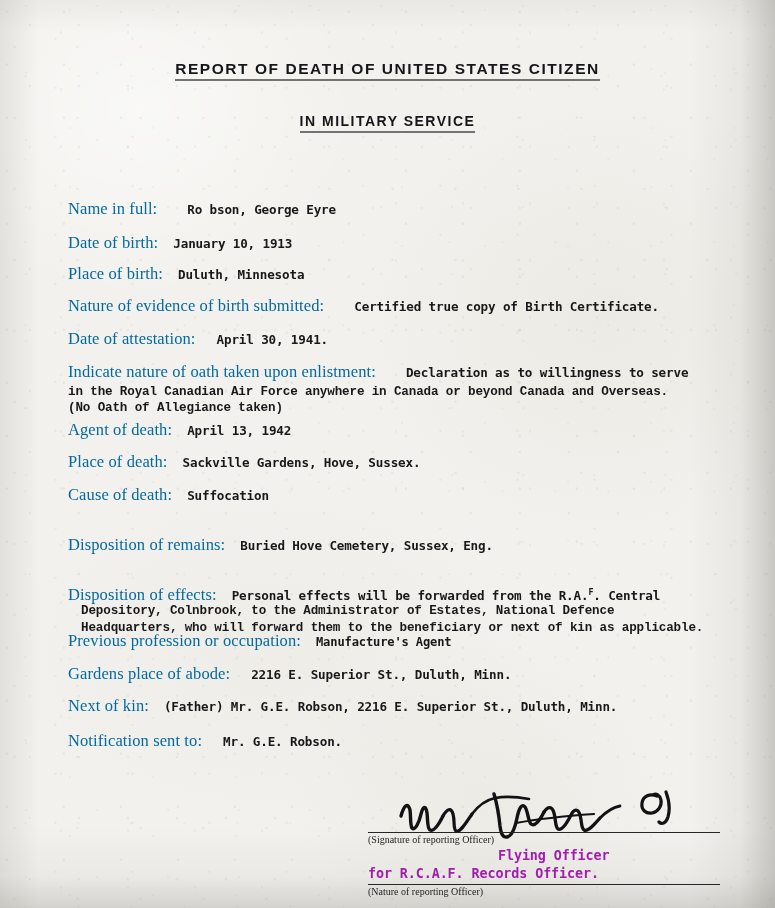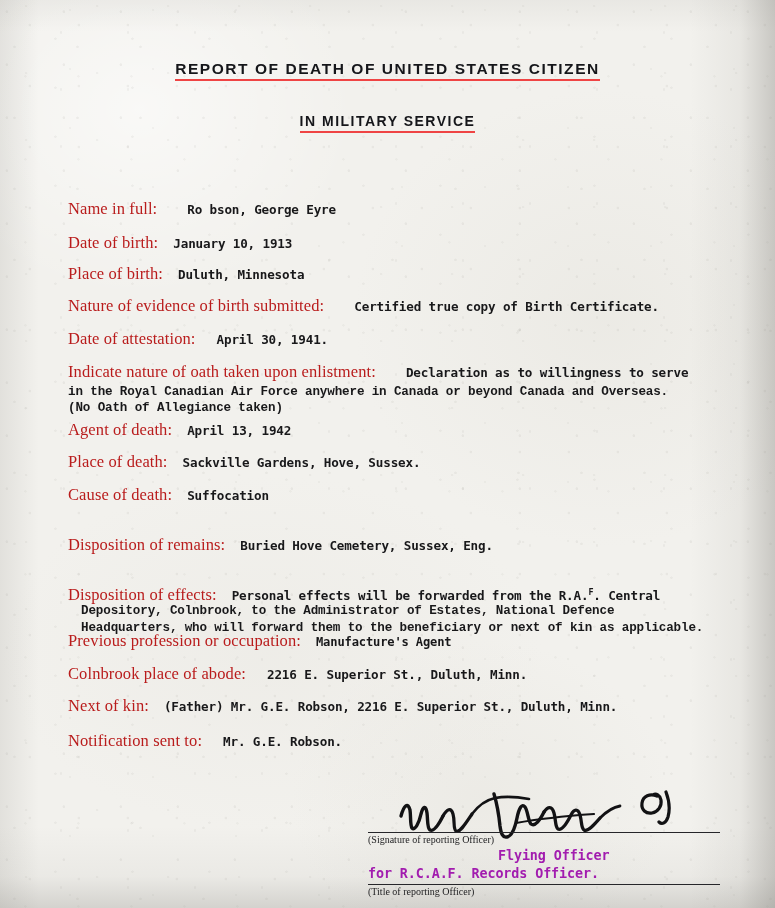--- a/index.html
+++ b/index.html
@@ -68,39 +68,39 @@
 
   
   .title-block { text-align: center; }
   .title-line {
     font-family: "Liberation Sans", sans-serif;
     font-weight: bold;
     font-size: 15.5px;
     letter-spacing: 1.55px;
     color: #15161a;
     display: inline-block;
-    border-bottom: 2px solid #ef4444;
+    border-bottom: 2px solid #737373;
     padding-bottom: 2px;
     line-height: 1.1;
   }
   .title-1 { position: absolute; left: 0; right: 0; top: 60px; }
   .title-2 { position: absolute; left: 0; right: 0; top: 98px; margin-top: 14px; }
   .title-2 .title-line { font-size: 14px; letter-spacing: 1.5px; }
 
   
   .row {
     position: absolute;
     left: 68px;
     white-space: nowrap;
   }
   
   .lbl {
     font-family: "Liberation Serif", serif;
     font-size: 16.5px;
-    color: #b91c1c;
+    color: #0369a1;
     letter-spacing: .1px;
   }
   
   .typed {
     font-family: "DejaVu Sans Mono", monospace;
     font-size: 12.6px;
     font-weight: bold;
     color: #18181a;
     letter-spacing: -.15px;
   }
@@ -244,21 +244,21 @@
     <div class="cont" style="left:81px; top:604px">Depository, Colnbrook, to the Administrator of Estates, National Defence</div>
     <div class="cont" style="left:81px; top:621px">Headquarters, who will forward them to the beneficiary or next of kin as applicable.</div>
 
     <div class="row" style="top:631px">
       <span class="lbl">Previous profession or occupation:</span>
       <span class="gap-sm"></span>
       <span class="typed sml">Manufacture's Agent</span>
     </div>
 
     <div class="row" style="top:664px">
-      <span class="lbl">Colnbrook place of abode:</span>
+      <span class="lbl">Gardens place of abode:</span>
       <span class="gap-md"></span>
       <span class="typed">2216 E. Superior St., Duluth, Minn.</span>
     </div>
 
     <div class="row" style="top:696px">
       <span class="lbl">Next of kin:</span>
       <span class="gap-sm"></span>
       <span class="typed">(Father) Mr. G.E. Robson, 2216 E. Superior St., Duluth, Minn.</span>
     </div>
 
@@ -288,19 +288,19 @@
       </g>
     </svg>
 
     <div class="rule" style="left:368px; top:832px; width:352px;"></div>
     <div class="cap" style="left:368px; top:834px; width:352px;">(Signature of reporting Officer)</div>
 
     <div class="sig-typed" style="left:498px; top:848px;">Flying Officer</div>
     <div class="sig-typed" style="left:368px; top:866px;">for R.C.A.F. Records Officer.</div>
 
     <div class="rule" style="left:368px; top:884px; width:352px;"></div>
-    <div class="cap" style="left:368px; top:886px; width:352px;">(Title of reporting Officer)</div>
+    <div class="cap" style="left:368px; top:886px; width:352px;">(Nature of reporting Officer)</div>
 
   </div>
 
   <div id="grain"></div>
   <div id="vignette"></div>
 </div>
 
 </body></html>

